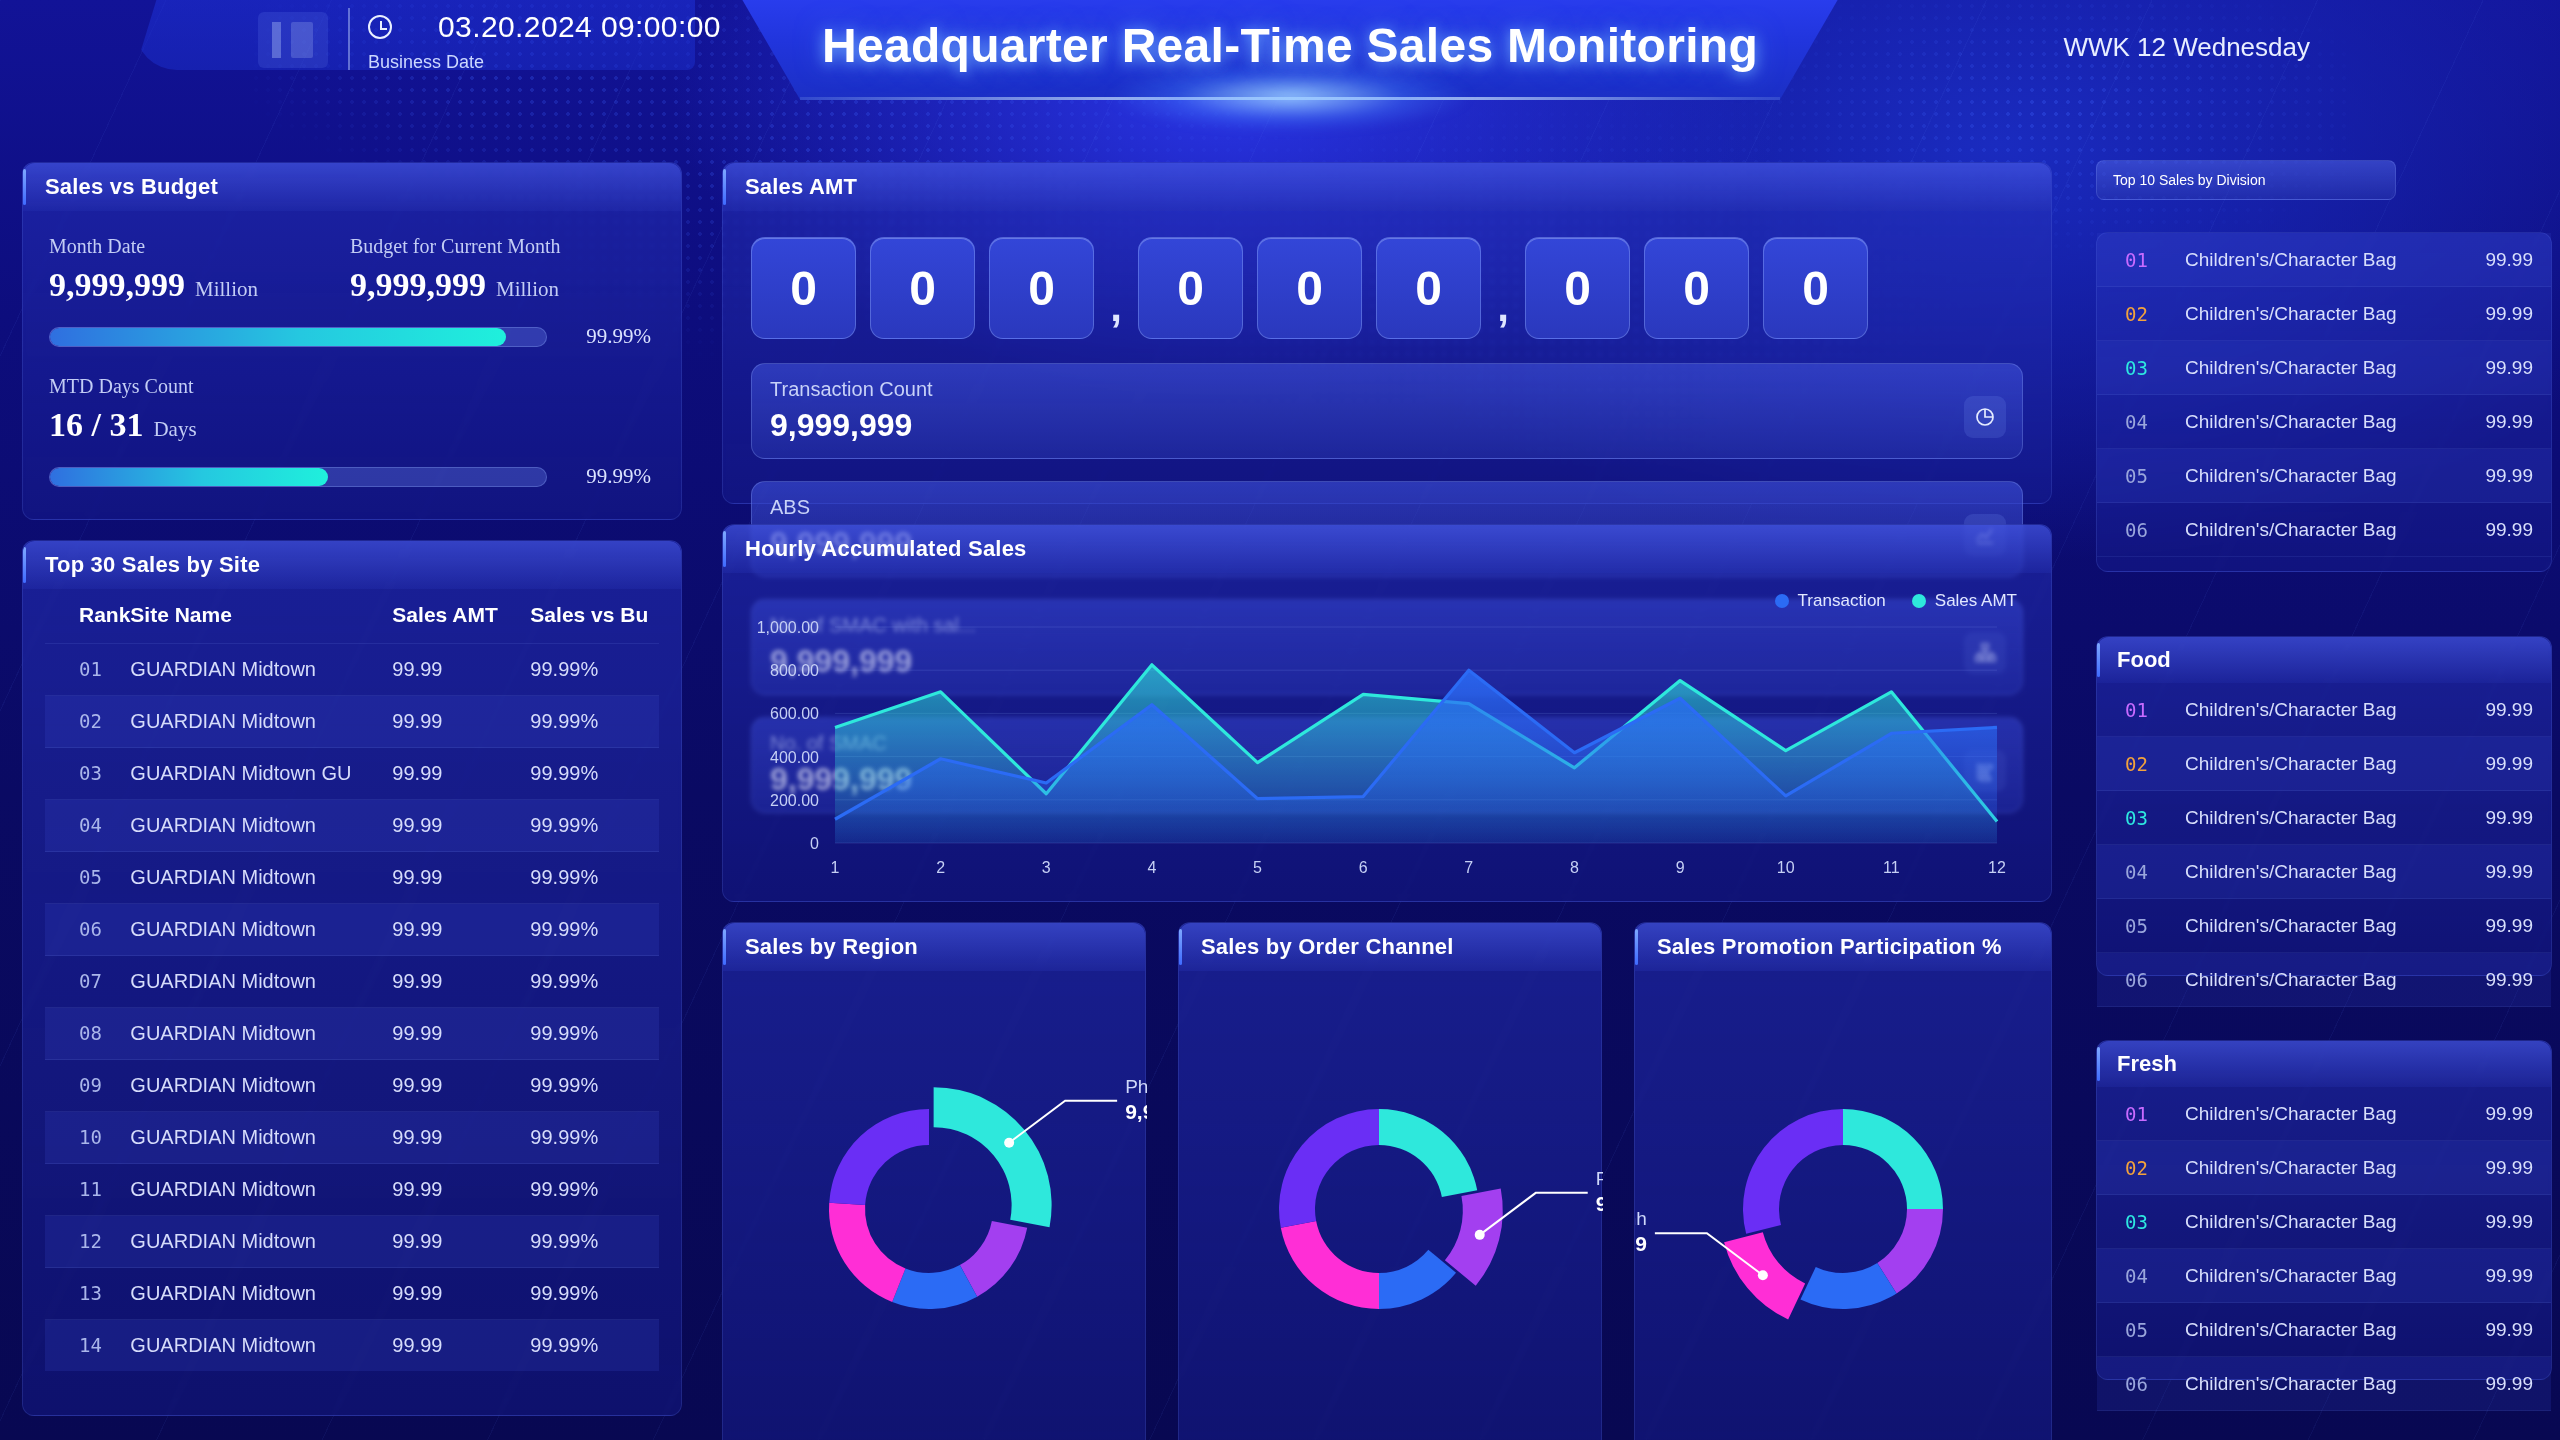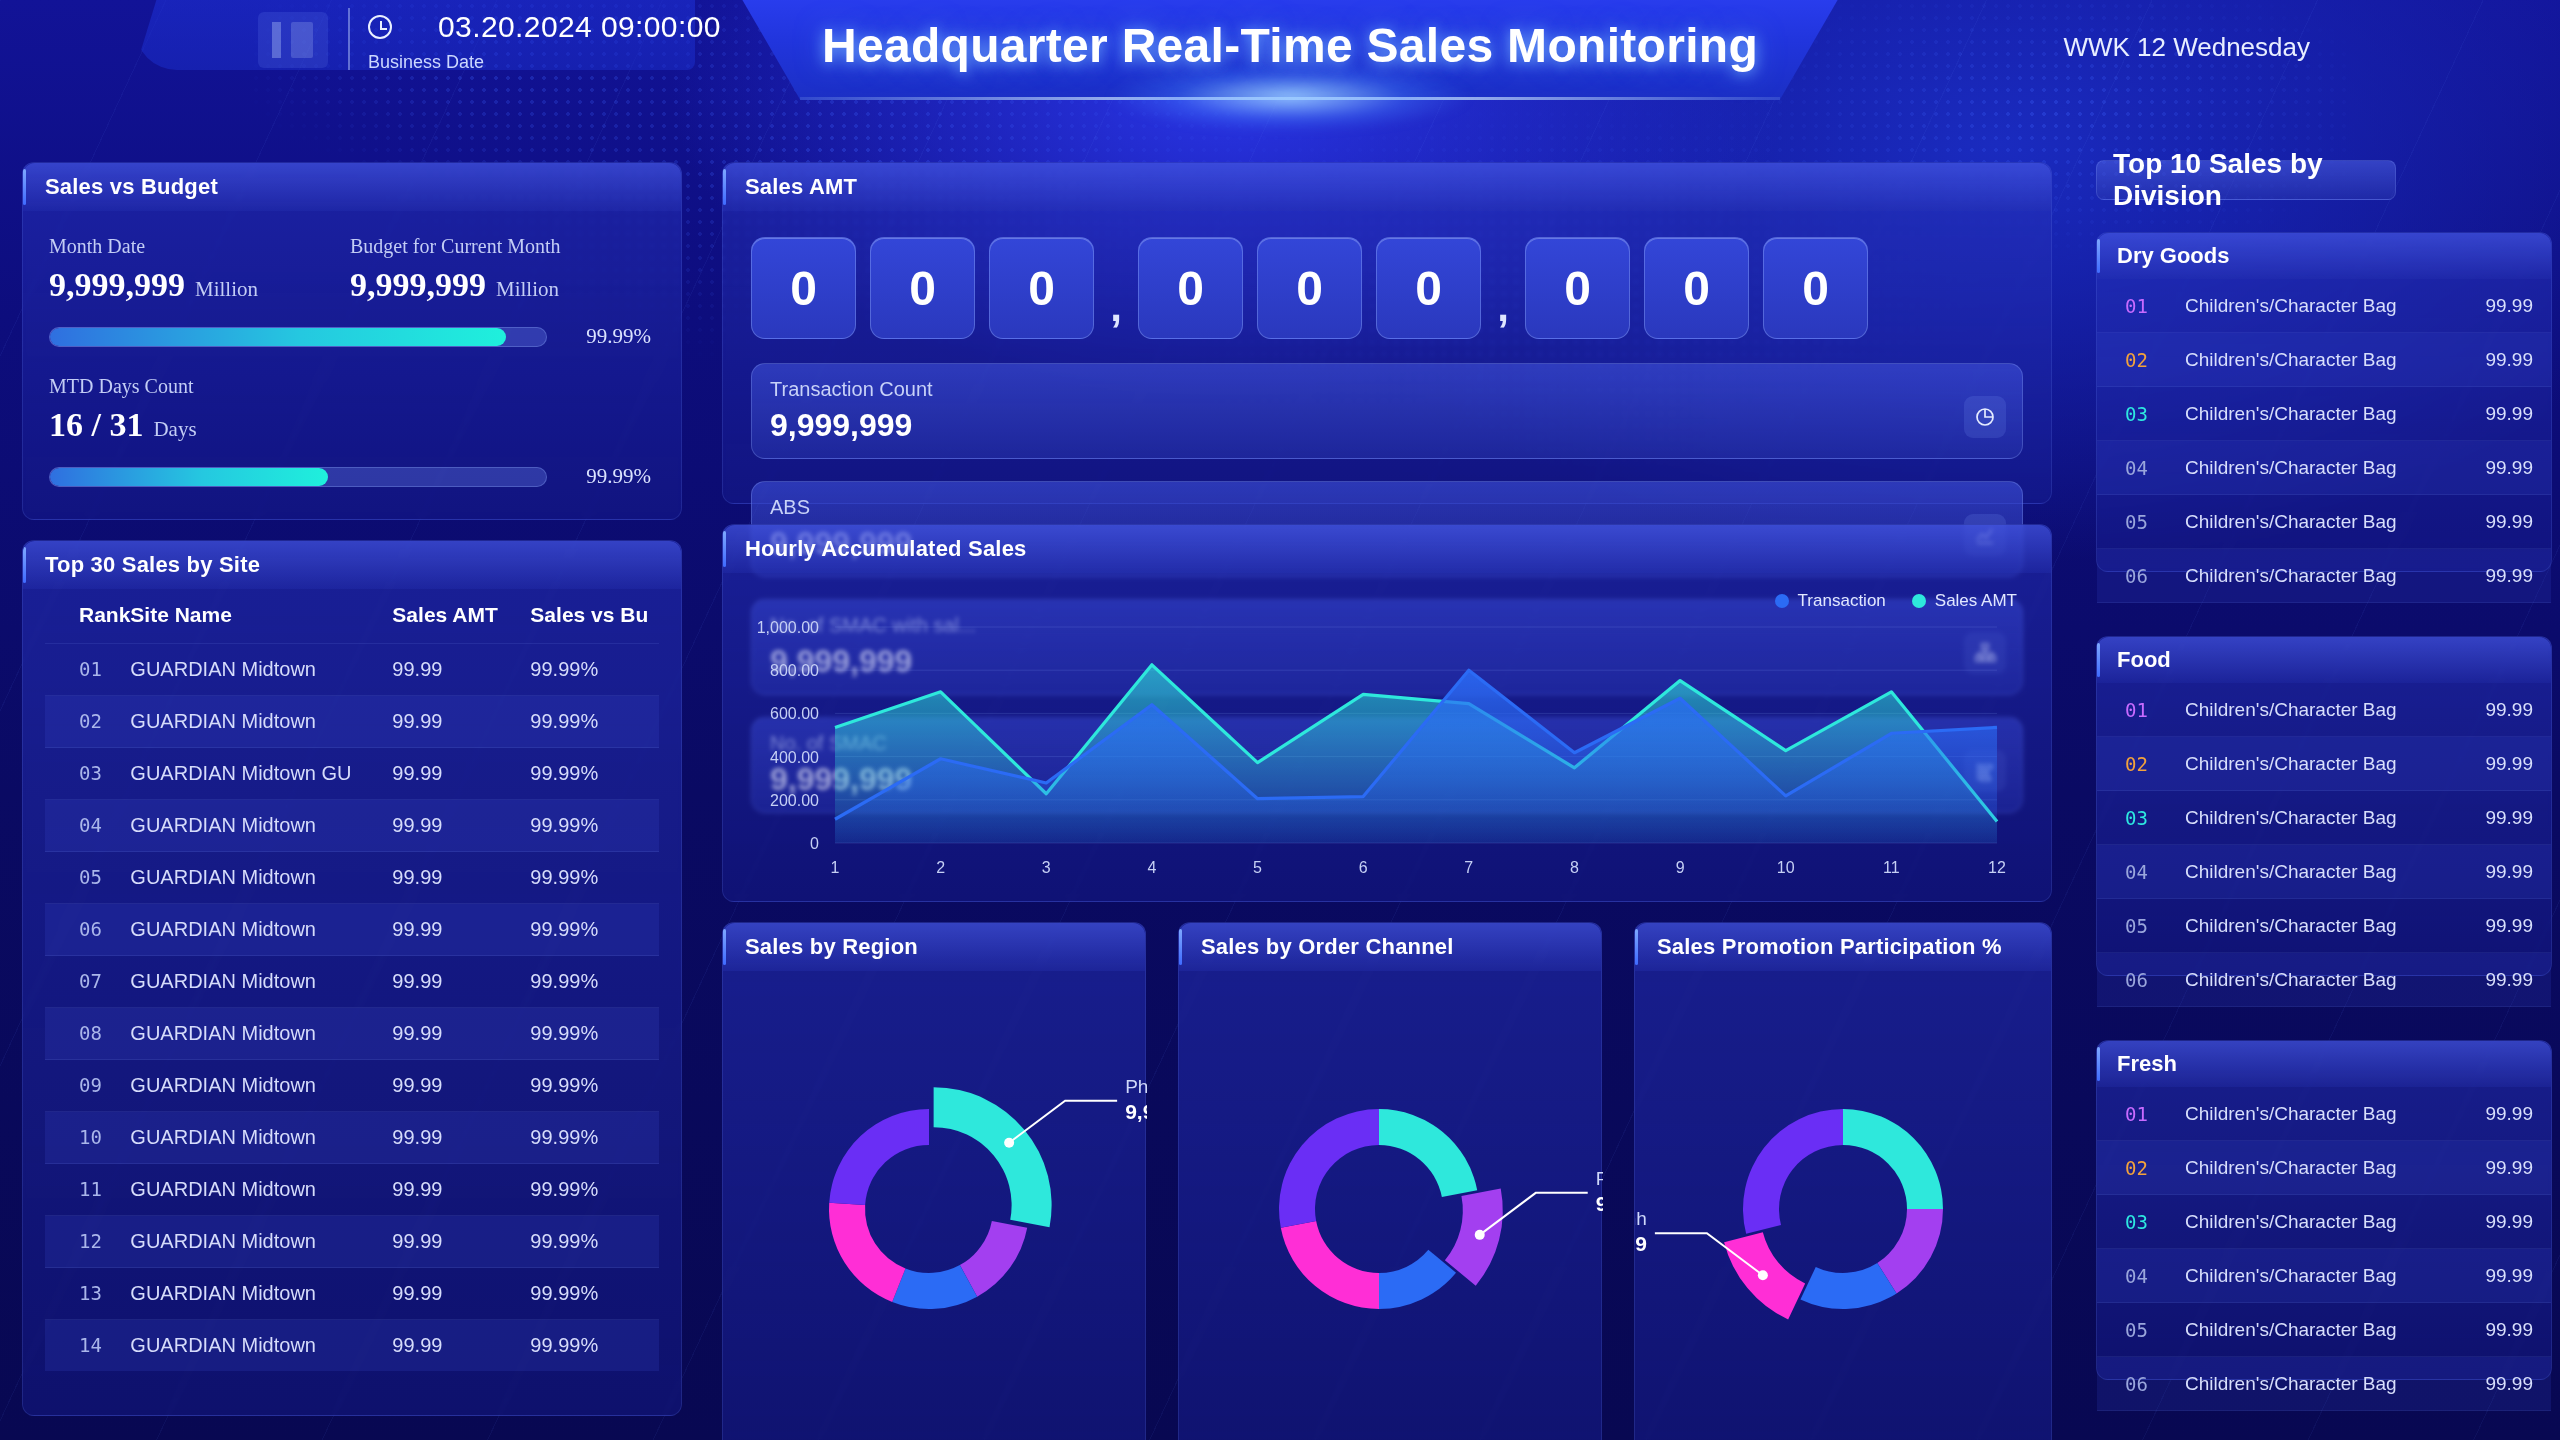--- a/index.html
+++ b/index.html
@@ -135,21 +135,21 @@
   .donut-panel{position:absolute;top:922px;height:618px;}
   #reg{left:722px;width:424px;}
   #chan{left:1178px;width:424px;}
   #promo{left:1634px;width:418px;}
   .donut-body{position:relative;height:444px;}
 
   
   #rt-title{position:absolute;left:2096px;top:160px;width:300px;height:40px;border-radius:8px;
     background:linear-gradient(180deg,rgba(78,98,225,.55),rgba(45,58,175,.45));
     border:1px solid rgba(140,165,255,.22);
-    display:flex;align-items:center;padding-left:16px;font-size:28px;font-weight:700;}
+    display:flex;align-items:center;padding-left:16px;font-size:14px;font-weight:400;}
   .div-panel{position:absolute;left:2096px;width:456px;}
   #div0{top:232px;height:340px;}
   #div1{top:636px;height:340px;}
   #div2{top:1040px;height:340px;}
   .div-head{height:46px;display:flex;align-items:center;padding-left:20px;position:relative;
     background:linear-gradient(180deg,rgba(75,95,235,.55),rgba(40,52,180,.26));
     border-top-left-radius:12px;border-top-right-radius:12px;}
   .div-head:before{content:"";position:absolute;left:0;top:6px;bottom:6px;width:3px;
     background:linear-gradient(180deg,#7ea8ff,#3f6bff);border-radius:2px;}
   .div-head span{font-size:22px;font-weight:700;}
@@ -524,23 +524,20 @@
         <path transform="translate(0,0)" d="M 111.14168388713688 262.86898871648543 A 100 100 0 0 1 207.99999999999997 138 L 208 174 A 64 64 0 0 0 146.0106776877676 253.91615277855067 Z" fill="#6a2ef5"></path>
         <circle cx="127.8666227513179" cy="304.2920949338637" r="5" fill="#fff"></circle>
         <path d="M 127.8666227513179 304.2920949338637 L 71.8666227513179 262.2920949338637 L 19.866622751317905 262.2920949338637" stroke="#fff" stroke-width="2" fill="none"></path>
         <text x="11.866622751317905" y="254.29209493386372" fill="#cfd8fa" font-size="19" text-anchor="end" font-family="Liberation Sans">Phnom Penh</text>
         <text x="11.866622751317905" y="280.2920949338637" fill="#ffffff" font-size="21" font-weight="bold" text-anchor="end" font-family="Liberation Sans">9,999,999</text>
       </svg></div>
 </div>
 
 <div id="rt-title">Top 10 Sales by Division</div>
 <div class="panel div-panel" id="div0">
-    <div class="div-head">
-      <span>Dry Goods</span>
-    </div>
     <div class="div-row">
       <span class="dr-rank r1">01</span>
       <span class="dr-name">Children's/Character Bag</span>
       <span class="dr-val">99.99</span>
     </div>
     <div class="div-row">
       <span class="dr-rank r2">02</span>
       <span class="dr-name">Children's/Character Bag</span>
       <span class="dr-val">99.99</span>
     </div>

